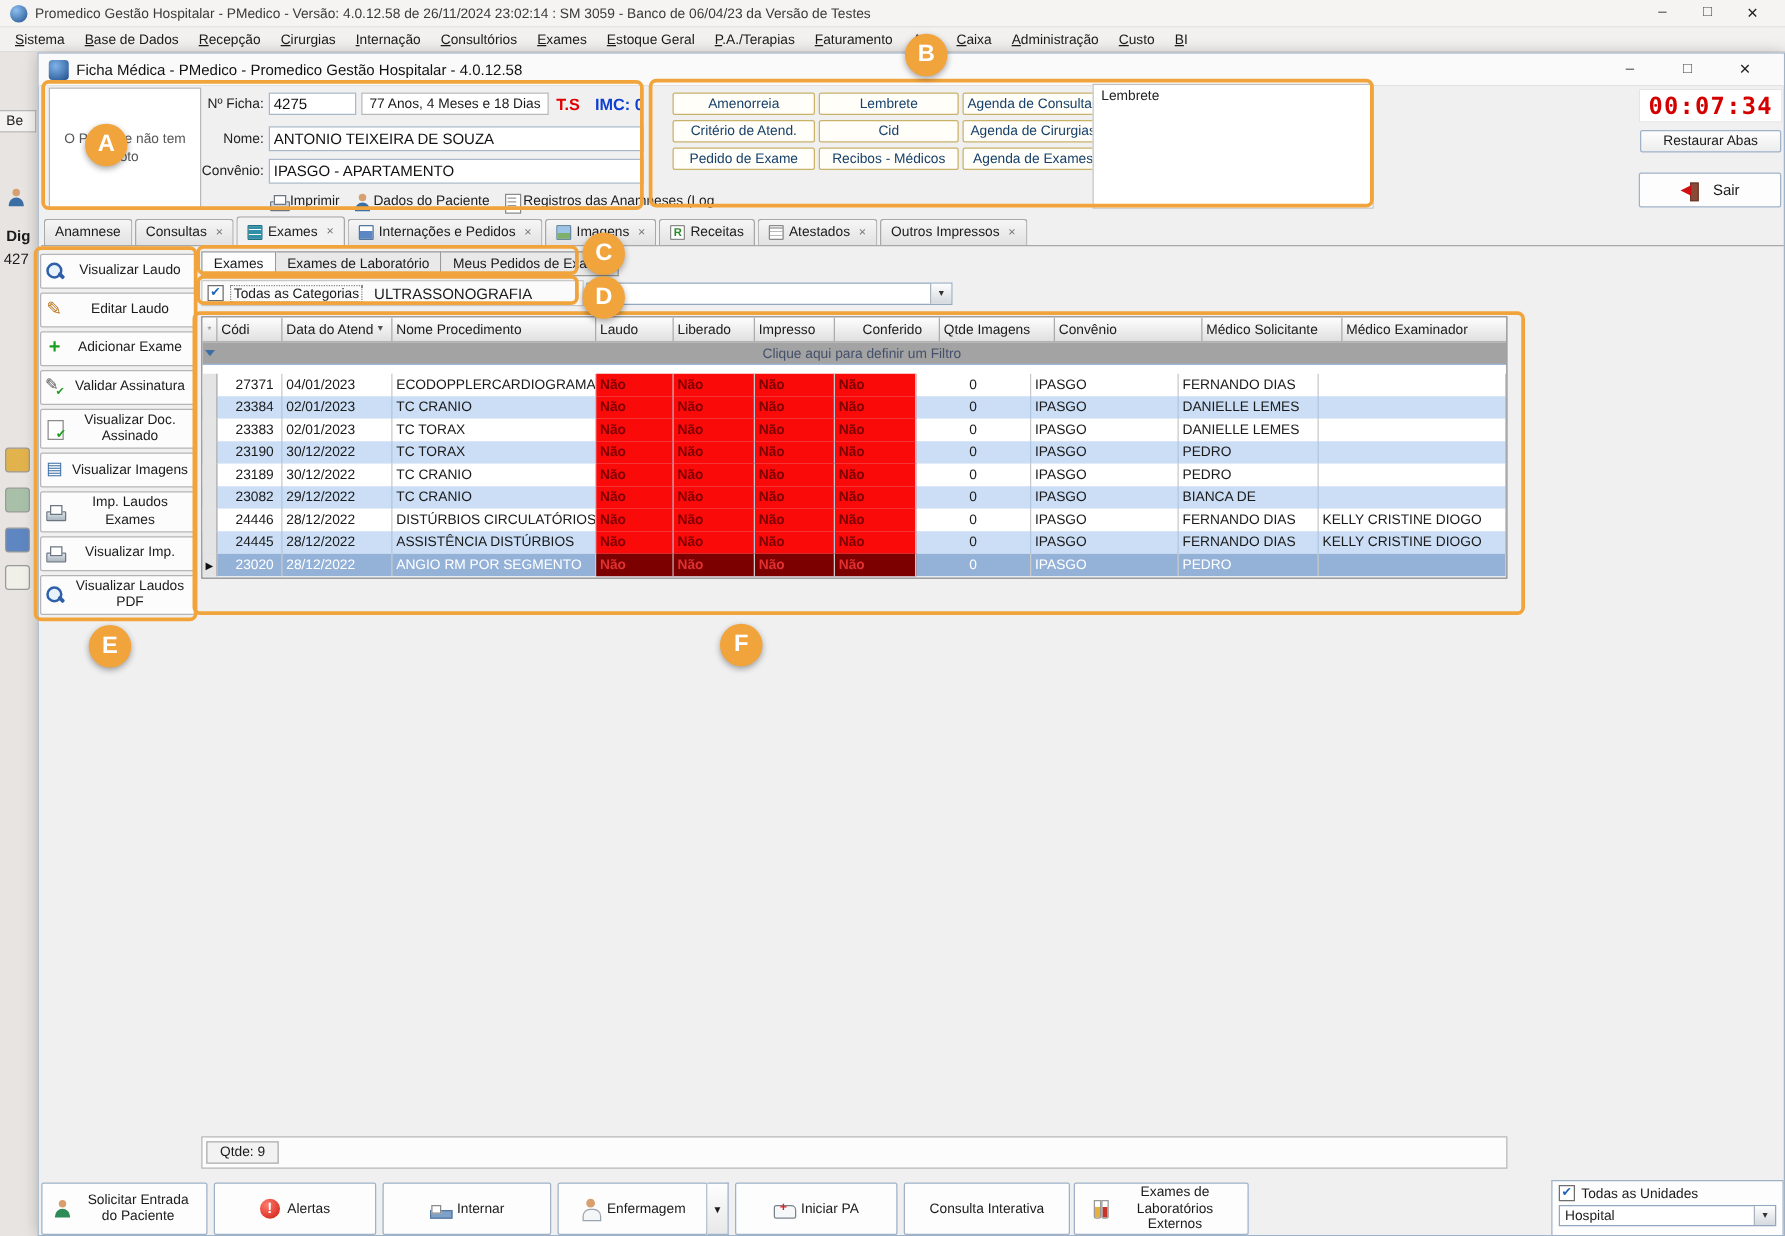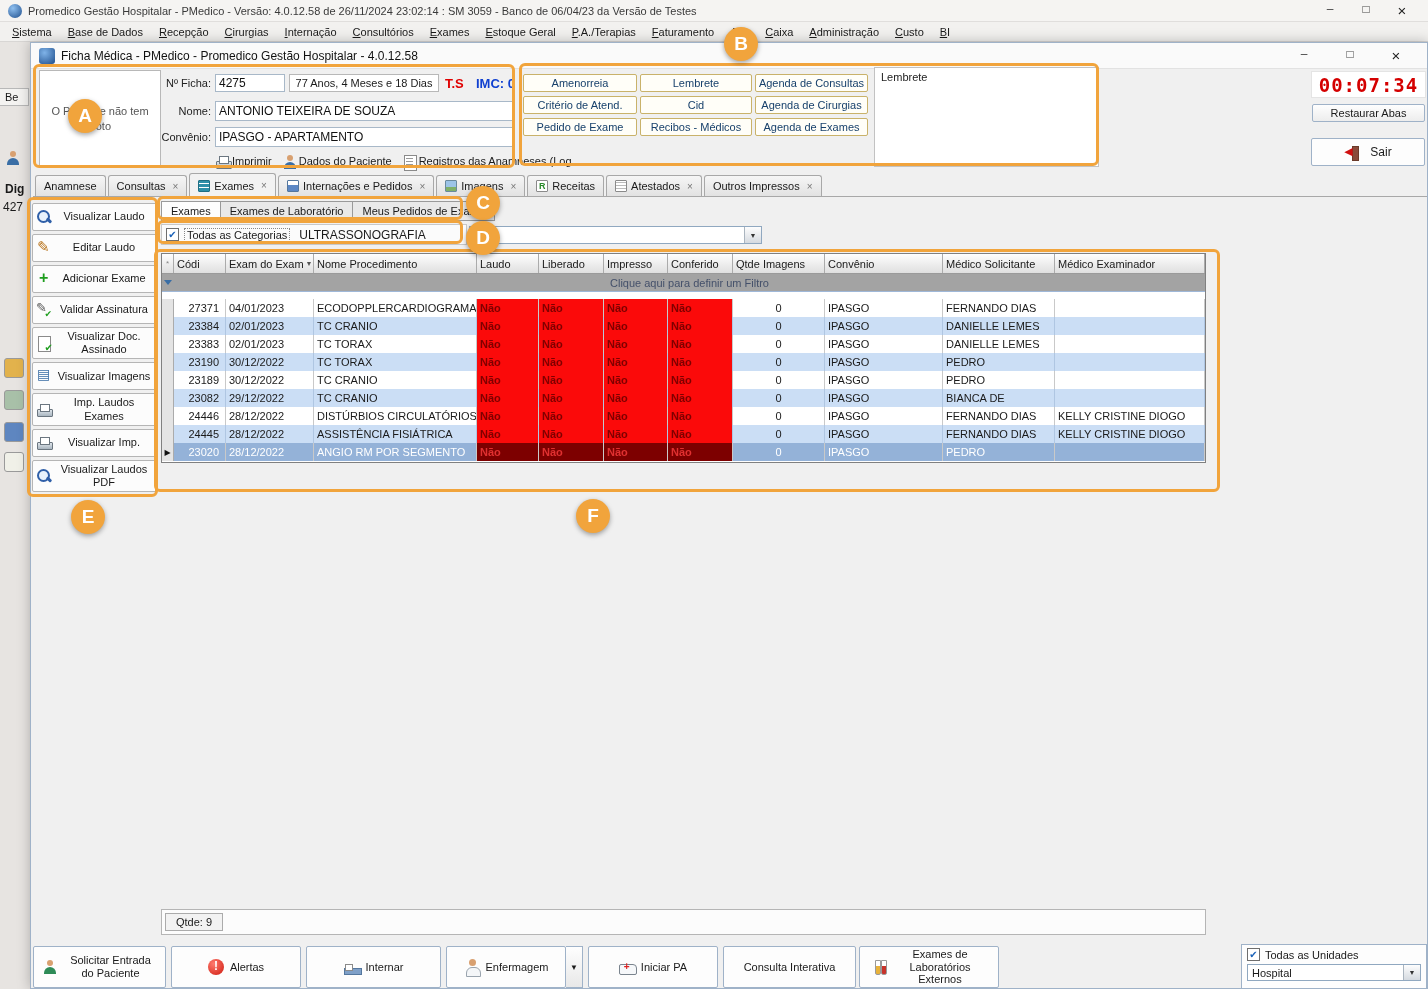--- a/index.html
+++ b/index.html
@@ -35,21 +35,21 @@
 .tinput{position:absolute;background:#fff;border:1px solid #a8b8c8;font-size:12px;padding:0 3px;font-family:inherit;color:#111;}
 #inp-ficha{left:184px;top:31px;width:70px;height:18px;}
 #inp-nome{left:184px;top:58px;width:300px;height:20px;}
 #inp-conv{left:184px;top:84px;width:300px;height:20px;}
 #age-box{position:absolute;left:258px;top:31px;width:150px;height:18px;background:#fff;border:1px solid #b8b8b8;display:flex;align-items:center;justify-content:center;white-space:nowrap;}
 #ts-label{position:absolute;left:414px;top:33px;color:#e00000;font-weight:bold;font-size:13px;}
 #imc-label{position:absolute;left:445px;top:33px;color:#1040d0;font-weight:bold;font-size:13px;white-space:nowrap;}
 #patient-links{position:absolute;left:184px;top:109px;height:18px;display:flex;gap:10px;align-items:center;}
 .plink{display:flex;align-items:center;gap:3px;white-space:nowrap;}
 
-#quick-grid{position:absolute;left:492px;top:31px;width:348px;display:grid;grid-template-columns:114px 112px 113px;grid-auto-rows:18px;column-gap:3px;row-gap:4px;}
+#quick-grid{position:absolute;left:507px;top:31px;width:348px;display:grid;grid-template-columns:114px 112px 113px;grid-auto-rows:18px;column-gap:3px;row-gap:4px;}
 .qbtn{background:#fffef8;border:1px solid #c9b26a;border-radius:2px;color:#17406b;display:flex;align-items:center;justify-content:center;overflow:hidden;white-space:nowrap;}
 #waiting-banner{position:absolute;left:492px;top:96px;width:348px;height:22px;background:#fff;border:1px solid #bdbdbd;display:flex;align-items:center;justify-content:center;color:#117a68;font-family:"Liberation Serif","DejaVu Serif",serif;font-weight:bold;font-size:15px;}
 #lembrete-panel{position:absolute;left:843px;top:24px;width:225px;height:100px;background:#fff;border:1px solid #c2c2c2;}
 #lembrete-caption{position:absolute;left:6px;top:3px;color:#222;}
 
 #timer{position:absolute;left:1280px;top:28px;width:115px;height:27px;background:#fff;border:1px solid #e4e4e4;display:flex;align-items:center;justify-content:center;color:#d40000;font-family:"DejaVu Sans Mono","Liberation Mono",monospace;font-weight:bold;font-size:19px;letter-spacing:1px;}
 #restore-btn{position:absolute;left:1281px;top:61px;width:113px;height:18px;background:linear-gradient(#fefefe,#ededed);border:1px solid #9fb2c8;border-radius:2px;display:flex;align-items:center;justify-content:center;}
 #exit-btn{position:absolute;left:1280px;top:95px;width:114px;height:28px;background:#fdfdfd;border:1px solid #9fb2c8;border-radius:2px;display:flex;align-items:center;justify-content:center;gap:10px;font-size:12px;}
 
 #tabstrip{position:absolute;left:2px;top:130px;width:1394px;height:24px;border-bottom:1px solid #a8a8a8;display:flex;align-items:flex-end;gap:2px;padding-left:2px;}
@@ -340,36 +340,36 @@
       </div>
 
     <div id="grid">
         <div class="g-header">
           <div class="g-hsel">*</div>
           <div class="g-hcell" style="width: 52px; gap: 28px;">
             <span>Códi</span>
             <span class="g-arrow">▼</span>
           </div>
           <div class="g-hcell" style="width: 88px;">
-            <span>Exam do Exam</span>
+            <span>Data do Atend</span>
             <span class="g-arrow">▼</span>
           </div>
           <div class="g-hcell" style="width: 163px;">
             <span>Nome Procedimento</span>
           </div>
           <div class="g-hcell" style="width: 62px;">
             <span>Laudo</span>
           </div>
           <div class="g-hcell" style="width: 65px;">
             <span>Liberado</span>
           </div>
           <div class="g-hcell" style="width: 64px;">
             <span>Impresso</span>
           </div>
-          <div class="g-hcell" style="width: 65px;">
+          <div class="g-hcell" style="width: 65px; margin-left: 19px;">
             <span>Conferido</span>
           </div>
           <div class="g-hcell" style="width: 92px;">
             <span>Qtde Imagens</span>
           </div>
           <div class="g-hcell" style="width: 118px;">
             <span>Convênio</span>
           </div>
           <div class="g-hcell" style="width: 112px;">
             <span>Médico Solicitante</span>
@@ -480,21 +480,21 @@
           <div class="g-cell nao" style="width: 65px;">Não</div>
           <div class="g-cell ctr" style="width: 92px;">0</div>
           <div class="g-cell" style="width: 118px;">IPASGO</div>
           <div class="g-cell" style="width: 112px;">FERNANDO DIAS</div>
           <div class="g-cell" style="width: 150px;">KELLY CRISTINE DIOGO</div>
         </div>
         <div class="g-row blue">
           <div class="g-sel"></div>
           <div class="g-cell num" style="width: 52px;">24445</div>
           <div class="g-cell" style="width: 88px;">28/12/2022</div>
-          <div class="g-cell" style="width: 163px;">ASSISTÊNCIA FISIÁTRICA</div>
+          <div class="g-cell" style="width: 163px;">ASSISTÊNCIA DISTÚRBIOS</div>
           <div class="g-cell nao" style="width: 62px;">Não</div>
           <div class="g-cell nao" style="width: 65px;">Não</div>
           <div class="g-cell nao" style="width: 64px;">Não</div>
           <div class="g-cell nao" style="width: 65px;">Não</div>
           <div class="g-cell ctr" style="width: 92px;">0</div>
           <div class="g-cell" style="width: 118px;">IPASGO</div>
           <div class="g-cell" style="width: 112px;">FERNANDO DIAS</div>
           <div class="g-cell" style="width: 150px;">KELLY CRISTINE DIOGO</div>
         </div>
         <div class="g-row sel">

